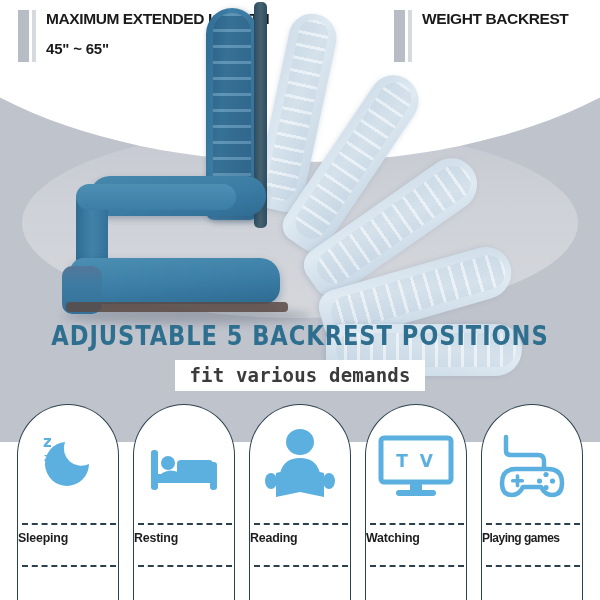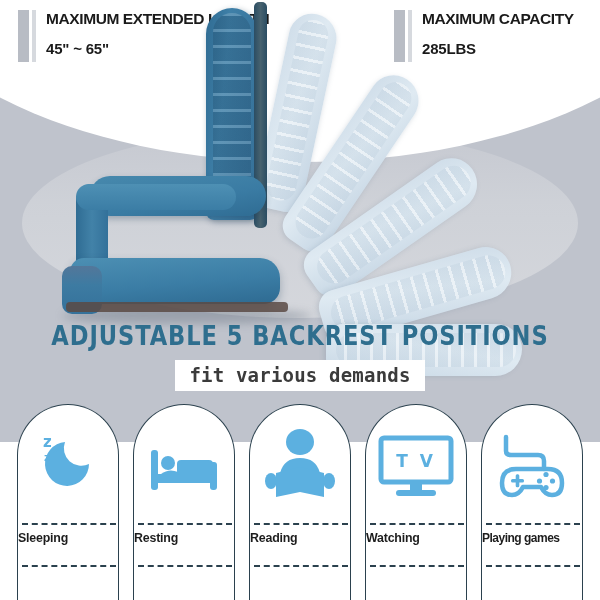--- a/index.html
+++ b/index.html
@@ -190,22 +190,21 @@
       <div class="hdr-value">45" ~ 65"</div>
     </div>
   </div>
 
   <div class="hdr hdr-right">
     <div class="bars">
       <div class="bar-thick"></div>
       <div class="bar-thin"></div>
     </div>
     <div class="hdr-txt">
-      <div class="hdr-title">MAXIMUM CAPACITY</div>
-      <div class="hdr-value">285LBS</div>
+      <div class="hdr-title">WEIGHT BACKREST</div>
     </div>
   </div>
 
   <div class="product">
 
     <div class="fan-leaf" style="left:252px; top:-70px; width:48px; height:200px; transform:rotate(12deg);"></div>
     <div class="fan-leaf" style="left:272px; top:-34px; width:50px; height:198px; transform:rotate(34deg);"></div>
     <div class="fan-leaf" style="left:286px; top:6px; width:52px; height:196px; transform:rotate(55deg);"></div>
     <div class="fan-leaf" style="left:296px; top:44px; width:52px; height:196px; transform:rotate(74deg);"></div>
     <div class="fan-leaf" style="left:300px; top:74px; width:52px; height:196px; transform:rotate(90deg);"></div>

